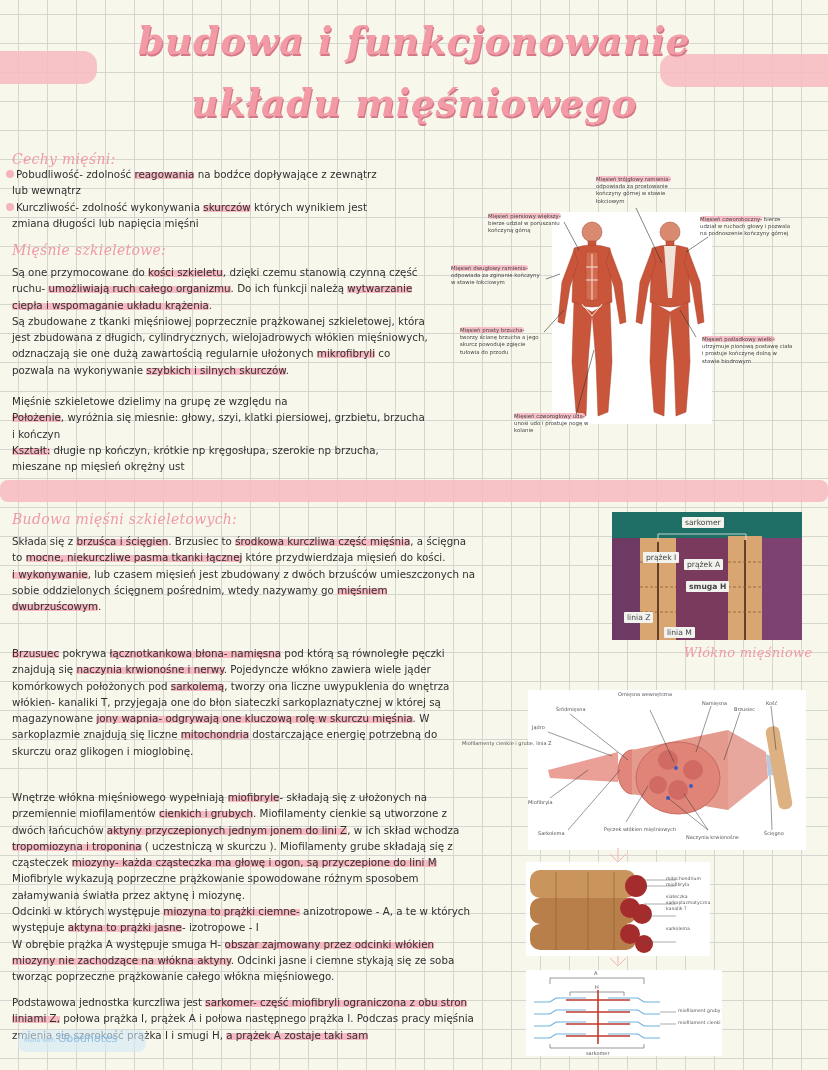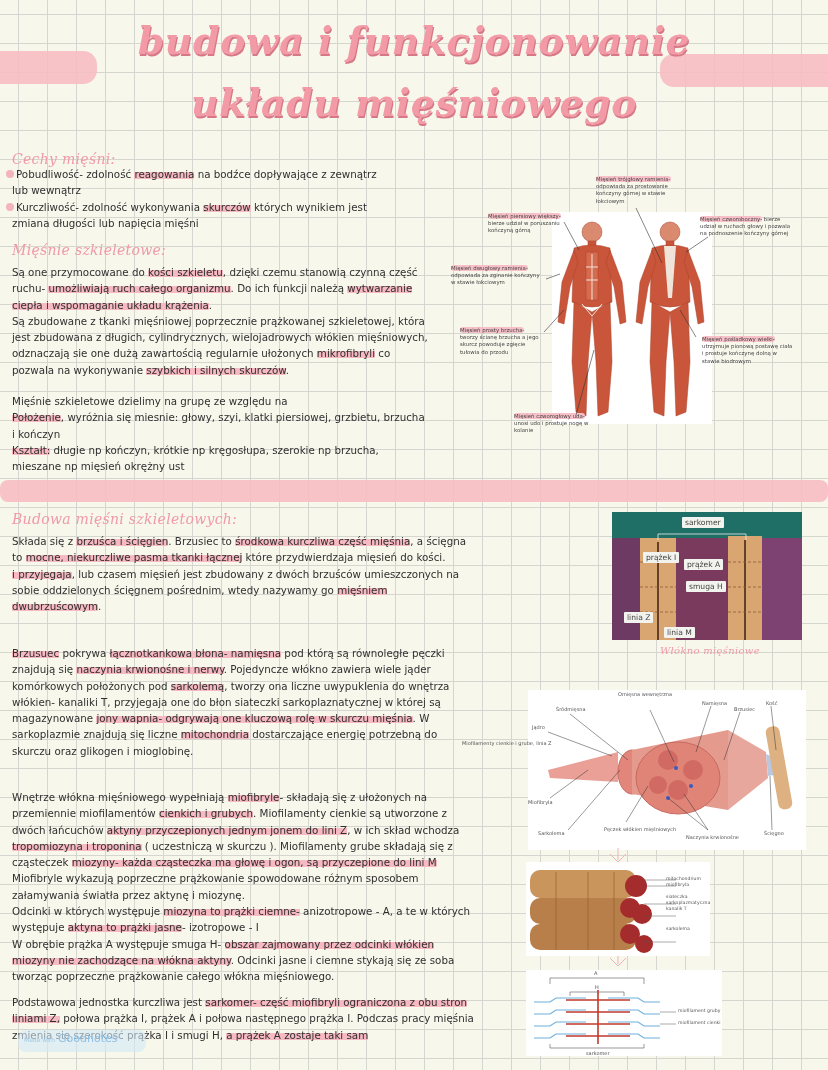--- a/index.html
+++ b/index.html
@@ -178,21 +178,21 @@
     <line x1="104" y1="172" x2="124" y2="150"></line>
     <line x1="256" y1="177" x2="240" y2="150"></line>
     <line x1="136" y1="255" x2="154" y2="190"></line>
   </g>
 </svg>
 
 <div class="abs heading" style="left:12px;top:511px;">Budowa mięśni szkieletowych:</div>
 <div class="abs txt" style="left:12px;top:533px;">
   <div><span>Składa się z </span><span class="hl">brzuśca i ścięgien</span><span>. Brzusiec to </span><span class="hl">środkowa kurczliwa część mięśnia</span><span>, a ścięgna</span></div>
   <div><span>to </span><span class="hl">mocne, niekurczliwe pasma tkanki łącznej</span><span> które przydwierdzaja mięsień do kości.</span></div>
-  <div><span class="hl">i przyjegaja</span><span>, lub czasem mięsień jest  zbudowany z dwóch brzuśców umieszczonych na</span></div>
+  <div><span class="hl">i wykonywanie</span><span>, lub czasem mięsień jest  zbudowany z dwóch brzuśców umieszczonych na</span></div>
   <div><span>sobie oddzielonych ścięgnem pośrednim, wtedy nazywamy go </span><span class="hl">mięśniem</span></div>
   <div><span class="hl">dwubrzuścowym</span><span>.</span></div>
 </div>
 
 <div class="abs txt" style="left:12px;top:645px;">
   <div><span class="hl">Brzusuec</span><span> pokrywa </span><span class="hl">łącznotkankowa błona- namięsna</span><span> pod którą są równoległe pęczki</span></div>
   <div><span>znajdują się </span><span class="hl">naczynia krwionośne i nerwy</span><span>. Pojedyncze włókno zawiera wiele jąder</span></div>
   <div><span>komórkowych położonych pod </span><span class="hl">sarkolemą</span><span>, tworzy ona liczne uwypuklenia do wnętrza</span></div>
   <div>włókien- kanaliki T, przyjegaja one do błon siateczki sarkoplaznatycznej w której są</div>
   <div><span>magazynowane </span><span class="hl">jony wapnia- odgrywają one kluczową rolę w skurczu mięśnia</span><span>. W</span></div>
@@ -241,25 +241,25 @@
       <line x1="116" y1="75" x2="150" y2="75"></line>
       <line x1="116" y1="100" x2="150" y2="100"></line>
     </g>
     <g stroke="#e8f0ee" stroke-width="0.8" fill="none">
       <path d="M46 28 L46 22 L134 22 L134 28"></path>
     </g>
   </svg>
   <span class="abs sarc-tag" style="left:70px;top:5px;">sarkomer</span>
   <span class="abs sarc-tag" style="left:31px;top:40px;">prążek I</span>
   <span class="abs sarc-tag" style="left:72px;top:47px;">prążek A</span>
-  <span class="abs sarc-tag" style="left:74px;top:69px;">smuga H</span>
+  <span class="abs sarc-tag" style="left:74px;top:69px;font-weight:bold;">smuga H</span>
   <span class="abs sarc-tag" style="left:12px;top:100px;">linia Z</span>
   <span class="abs sarc-tag" style="left:52px;top:115px;">linia M</span>
 </div>
-<div class="abs heading" style="left:660px;top:645px;font-size:10px;">Włókno mięśniowe</div>
+<div class="abs heading" style="left:684px;top:645px;font-size:13px;">Włókno mięśniowe</div>
 
 <div class="abs img-box" style="left:528px;top:690px;width:278px;height:160px;">
   <svg width="278" height="160" viewBox="0 0 278 160">
     <path d="M20 80 L90 62 L90 92 L22 88 Z" fill="#eaa097"></path>
     <ellipse cx="104" cy="82" rx="14" ry="22" fill="#e2867c" stroke="#c86a62"></ellipse>
     <path d="M104 60 L200 40 L230 70 L200 120 L104 104 Z" fill="#e59a8e"></path>
     <ellipse cx="150" cy="88" rx="42" ry="36" fill="#e08478" stroke="#c86a62"></ellipse>
     <g fill="#d06a62">
       <circle cx="140" cy="70" r="10"></circle>
         <circle cx="165" cy="80" r="10"></circle>

